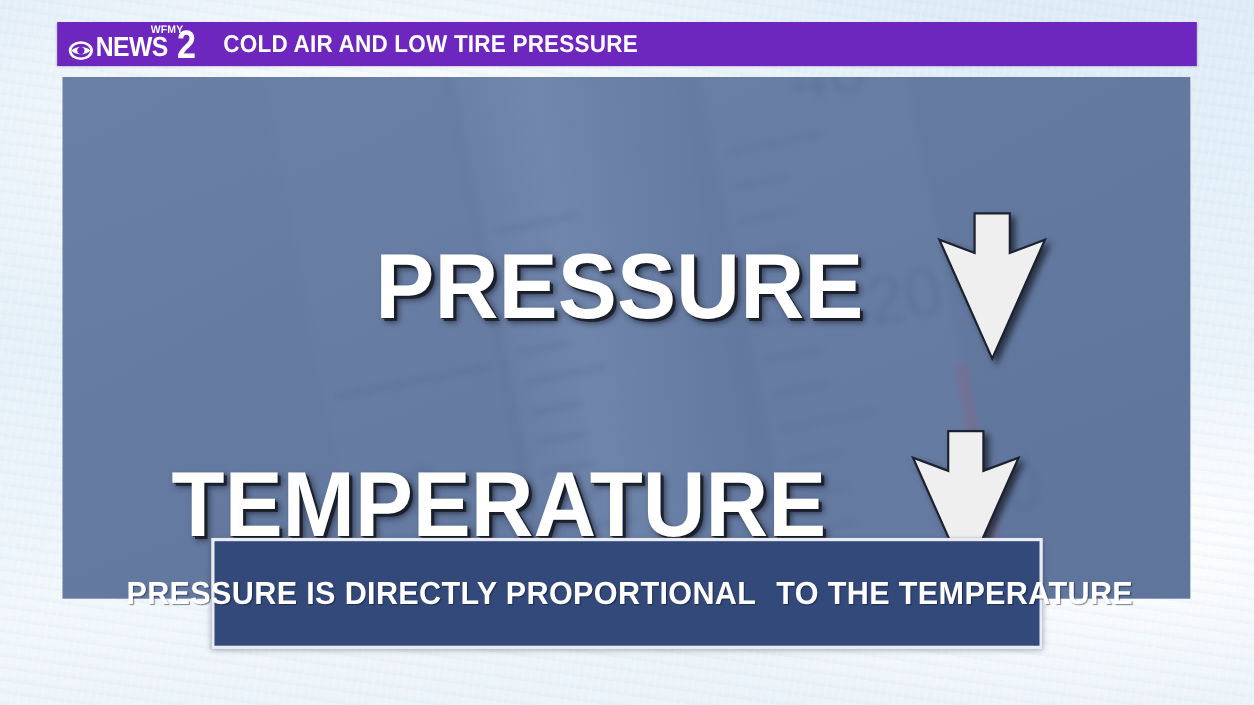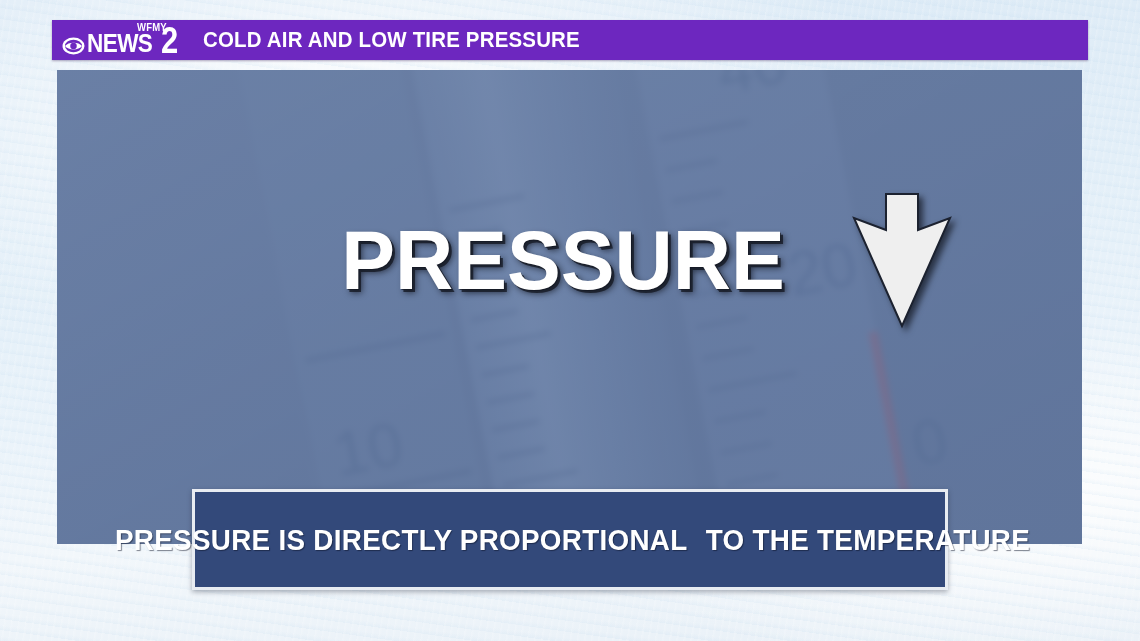--- a/index.html
+++ b/index.html
@@ -314,20 +314,26 @@
 
     <div id="panel-tint"></div>
 
     <div class="row" id="row-pressure">
       <div class="row-label" id="label-pressure">PRESSURE</div>
       <svg class="arrow" id="arrow-pressure" viewBox="0 0 104 140" aria-hidden="true">
         <path d="M 36 4 L 68 4 L 68 40 L 100 28 L 52 136 L 4 28 L 36 40 Z" fill="#efefef" stroke="#1c2230" stroke-width="2" stroke-linejoin="miter"></path>
       </svg>
     </div>
 
+    <div class="row" id="row-temperature">
+      <div class="row-label" id="label-temperature">TEMPERATURE</div>
+      <svg class="arrow" id="arrow-temperature" viewBox="0 0 104 140" aria-hidden="true">
+        <path d="M 36 4 L 68 4 L 68 40 L 100 28 L 52 136 L 4 28 L 36 40 Z" fill="#efefef" stroke="#1c2230" stroke-width="2" stroke-linejoin="miter"></path>
+      </svg>
+    </div>
 
   </div>
 
   <div id="caption-box">
     <div class="caption-line">PRESSURE IS DIRECTLY PROPORTIONAL</div>
     <div class="caption-line">TO THE TEMPERATURE</div>
   </div>
 
   <div id="banner">
 

